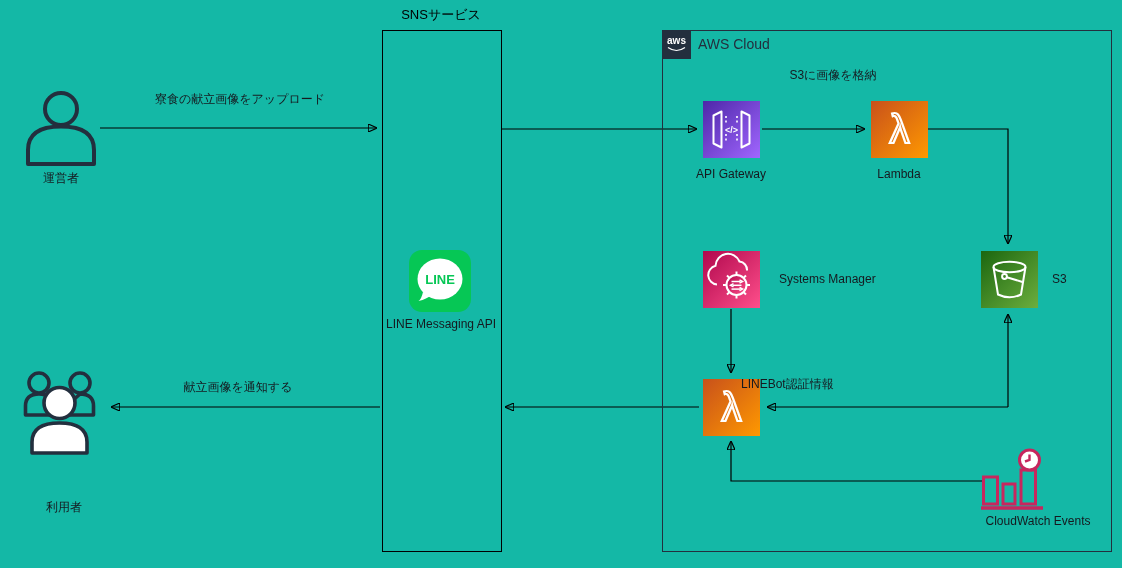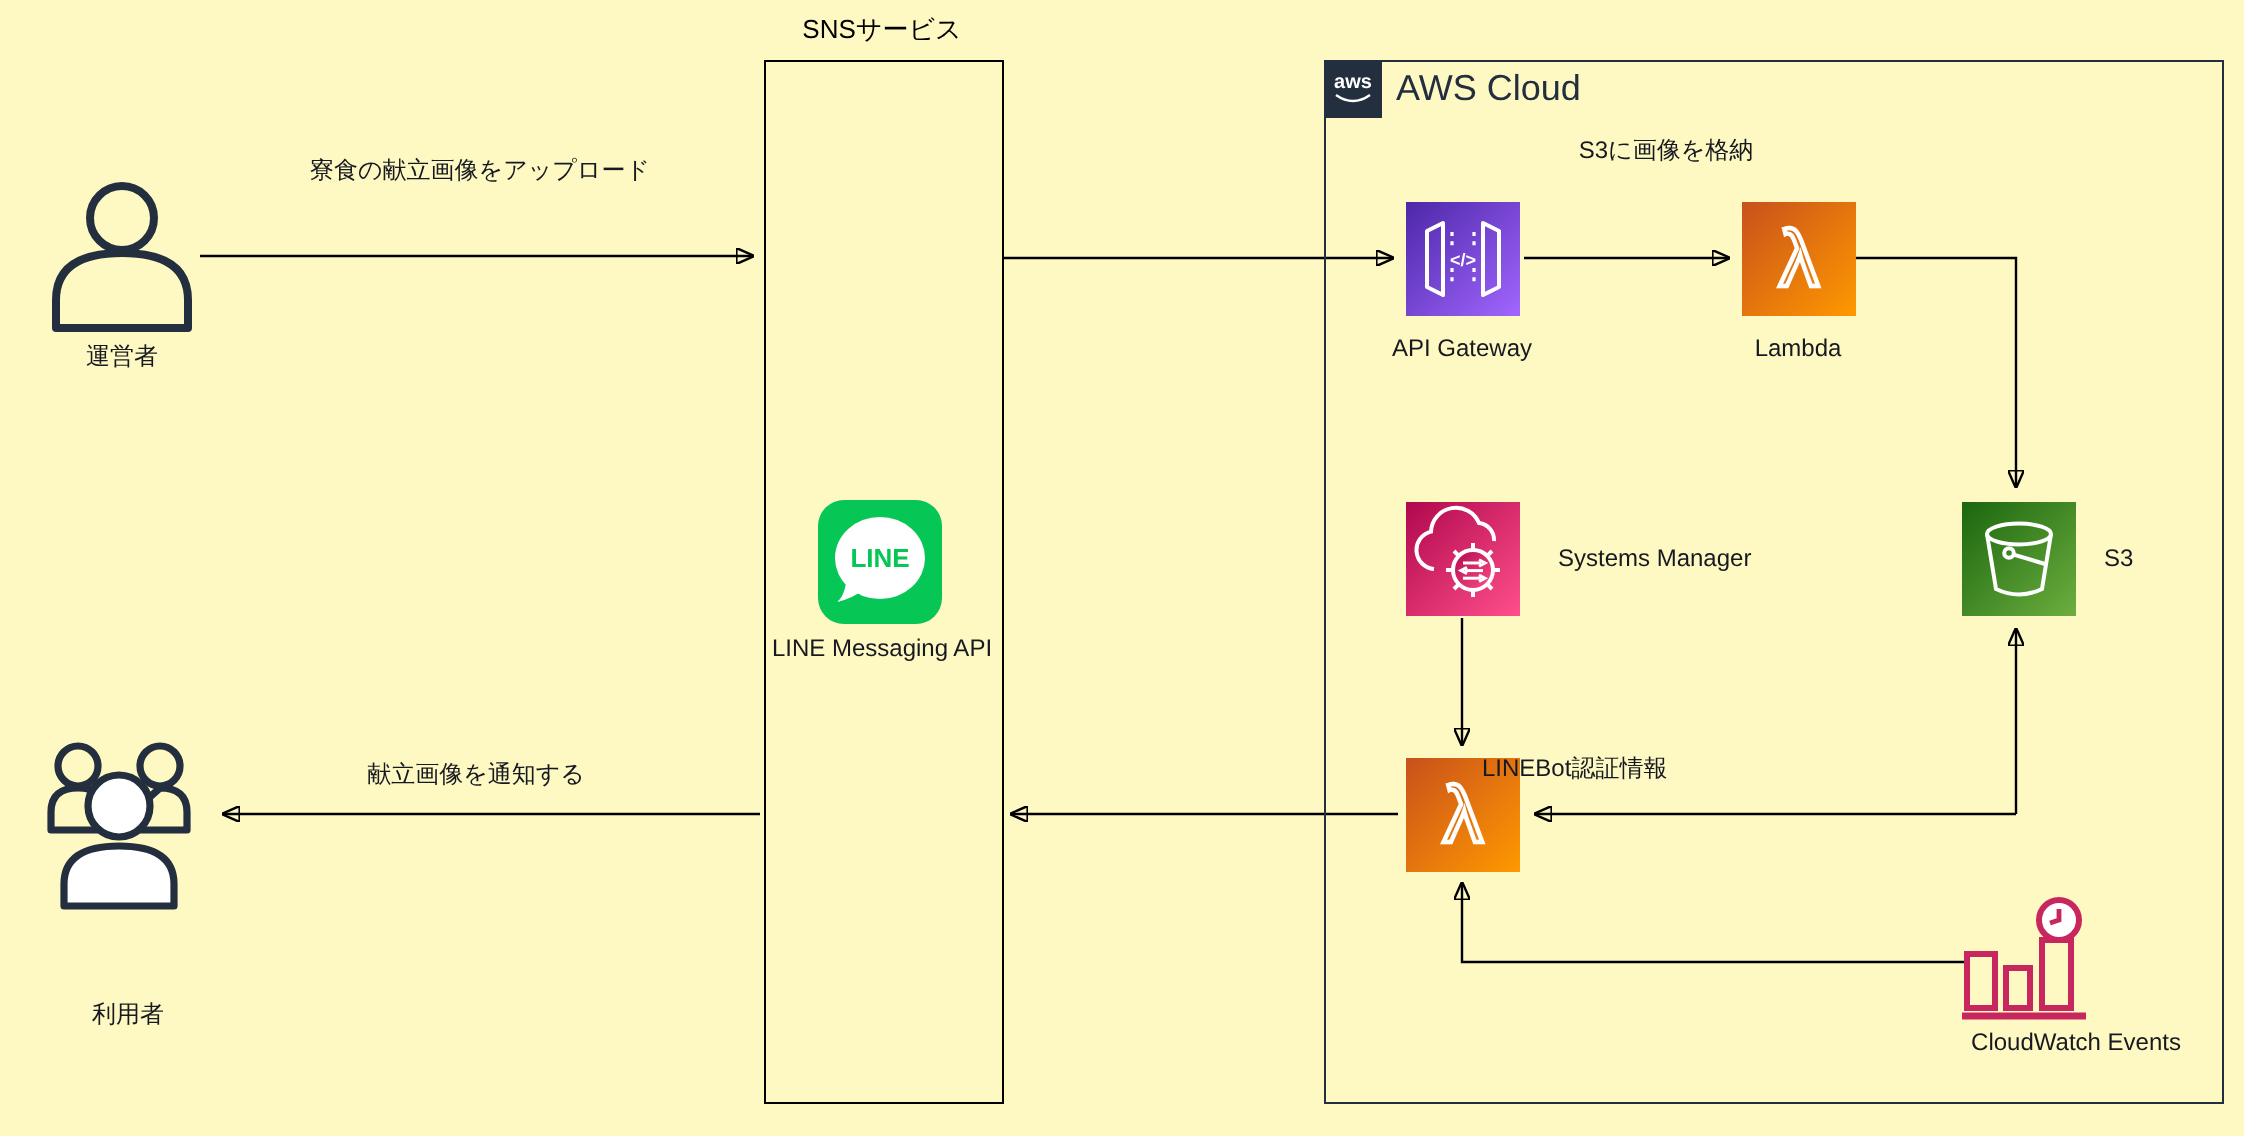--- a/index.html
+++ b/index.html
@@ -1,29 +1,29 @@
 <!DOCTYPE html>
 <html style="--accent-dark: #232F3E; --apigw-1: #4D27A8; --apigw-2: #A166FF; --lambda-1: #C8511B; --lambda-2: #FF9900; --s3-1: #1B660F; --s3-2: #6CAE3E; --ssm-1: #B0084D; --ssm-2: #FF4F8B; --cloudwatch: #C7265E; --line-green: #06C755;"><head>
 <meta charset="utf-8">
 <style>
   html,body{margin:0;padding:0;background:#fff;}
   .canvas{
-    position:relative;width:1122px;height:568px;background:#fef9c3;overflow:hidden;
+    position:relative;width:1122px;height:568px;background:#14b8a6;overflow:hidden;
     font-family:"Liberation Sans","DejaVu Sans",sans-serif;color:#16191f;
   }
   .abs{position:absolute;}
   .wires{position:absolute;left:0;top:0;pointer-events:none;}
   .wires path{stroke:#000;stroke-width:1.2;fill:none;}
   .box{position:absolute;background:transparent;}
   .sns-box{left:382px;top:30px;width:118px;height:520px;border:1.5px solid #000;}
   .aws-box{left:662px;top:30px;width:448px;height:520px;border:1.5px solid var(--accent-dark,#232F3E);}
   .label{position:absolute;font-size:12px;line-height:14px;white-space:nowrap;color:#16191f;}
   .label.center{transform:translateX(-50%);}
   .title{font-size:13px;color:#000;}
-  .aws-title{font-size:18px;color:var(--accent-dark,#232F3E);}
+  .aws-title{font-size:14px;color:var(--accent-dark,#232F3E);}
   .tile{position:absolute;}
   svg text{font-family:"Liberation Sans","DejaVu Sans",sans-serif;}
 </style>
 </head>
 <body>
 
 <div class="canvas">
 
   <svg class="wires" width="1122" height="568">
     <defs>
@@ -181,18 +181,18 @@
       <rect x="5.5" y="31" width="14" height="27"></rect>
       <rect x="25" y="38" width="12" height="20"></rect>
       <rect x="43" y="24" width="14.5" height="34"></rect>
       <circle cx="51.5" cy="14" r="10" fill="#fff"></circle>
       <path d="M51.5,8.5 L51.5,14 L47,15.5" stroke-width="2.4"></path>
       <line x1="3" y1="62" x2="65" y2="62" stroke-width="3.6"></line>
     </g>
   </svg>
   <div class="label center" style="left:1014px;top:514px;margin-left:24px;">CloudWatch Events</div>
 
-  <div class="label center" style="left:240px;top:78px;">寮食の献立画像をアップロード</div>
+  <div class="label center" style="left:240px;top:92px;">寮食の献立画像をアップロード</div>
   <div class="label center" style="left:833px;top:68px;">S3に画像を格納</div>
   <div class="label" style="left:741px;top:333px;margin-top:44px;">LINEBot認証情報</div>
   <div class="label center" style="left:238px;top:380px;">献立画像を通知する</div>
 
 </div>
 
 </body></html>

